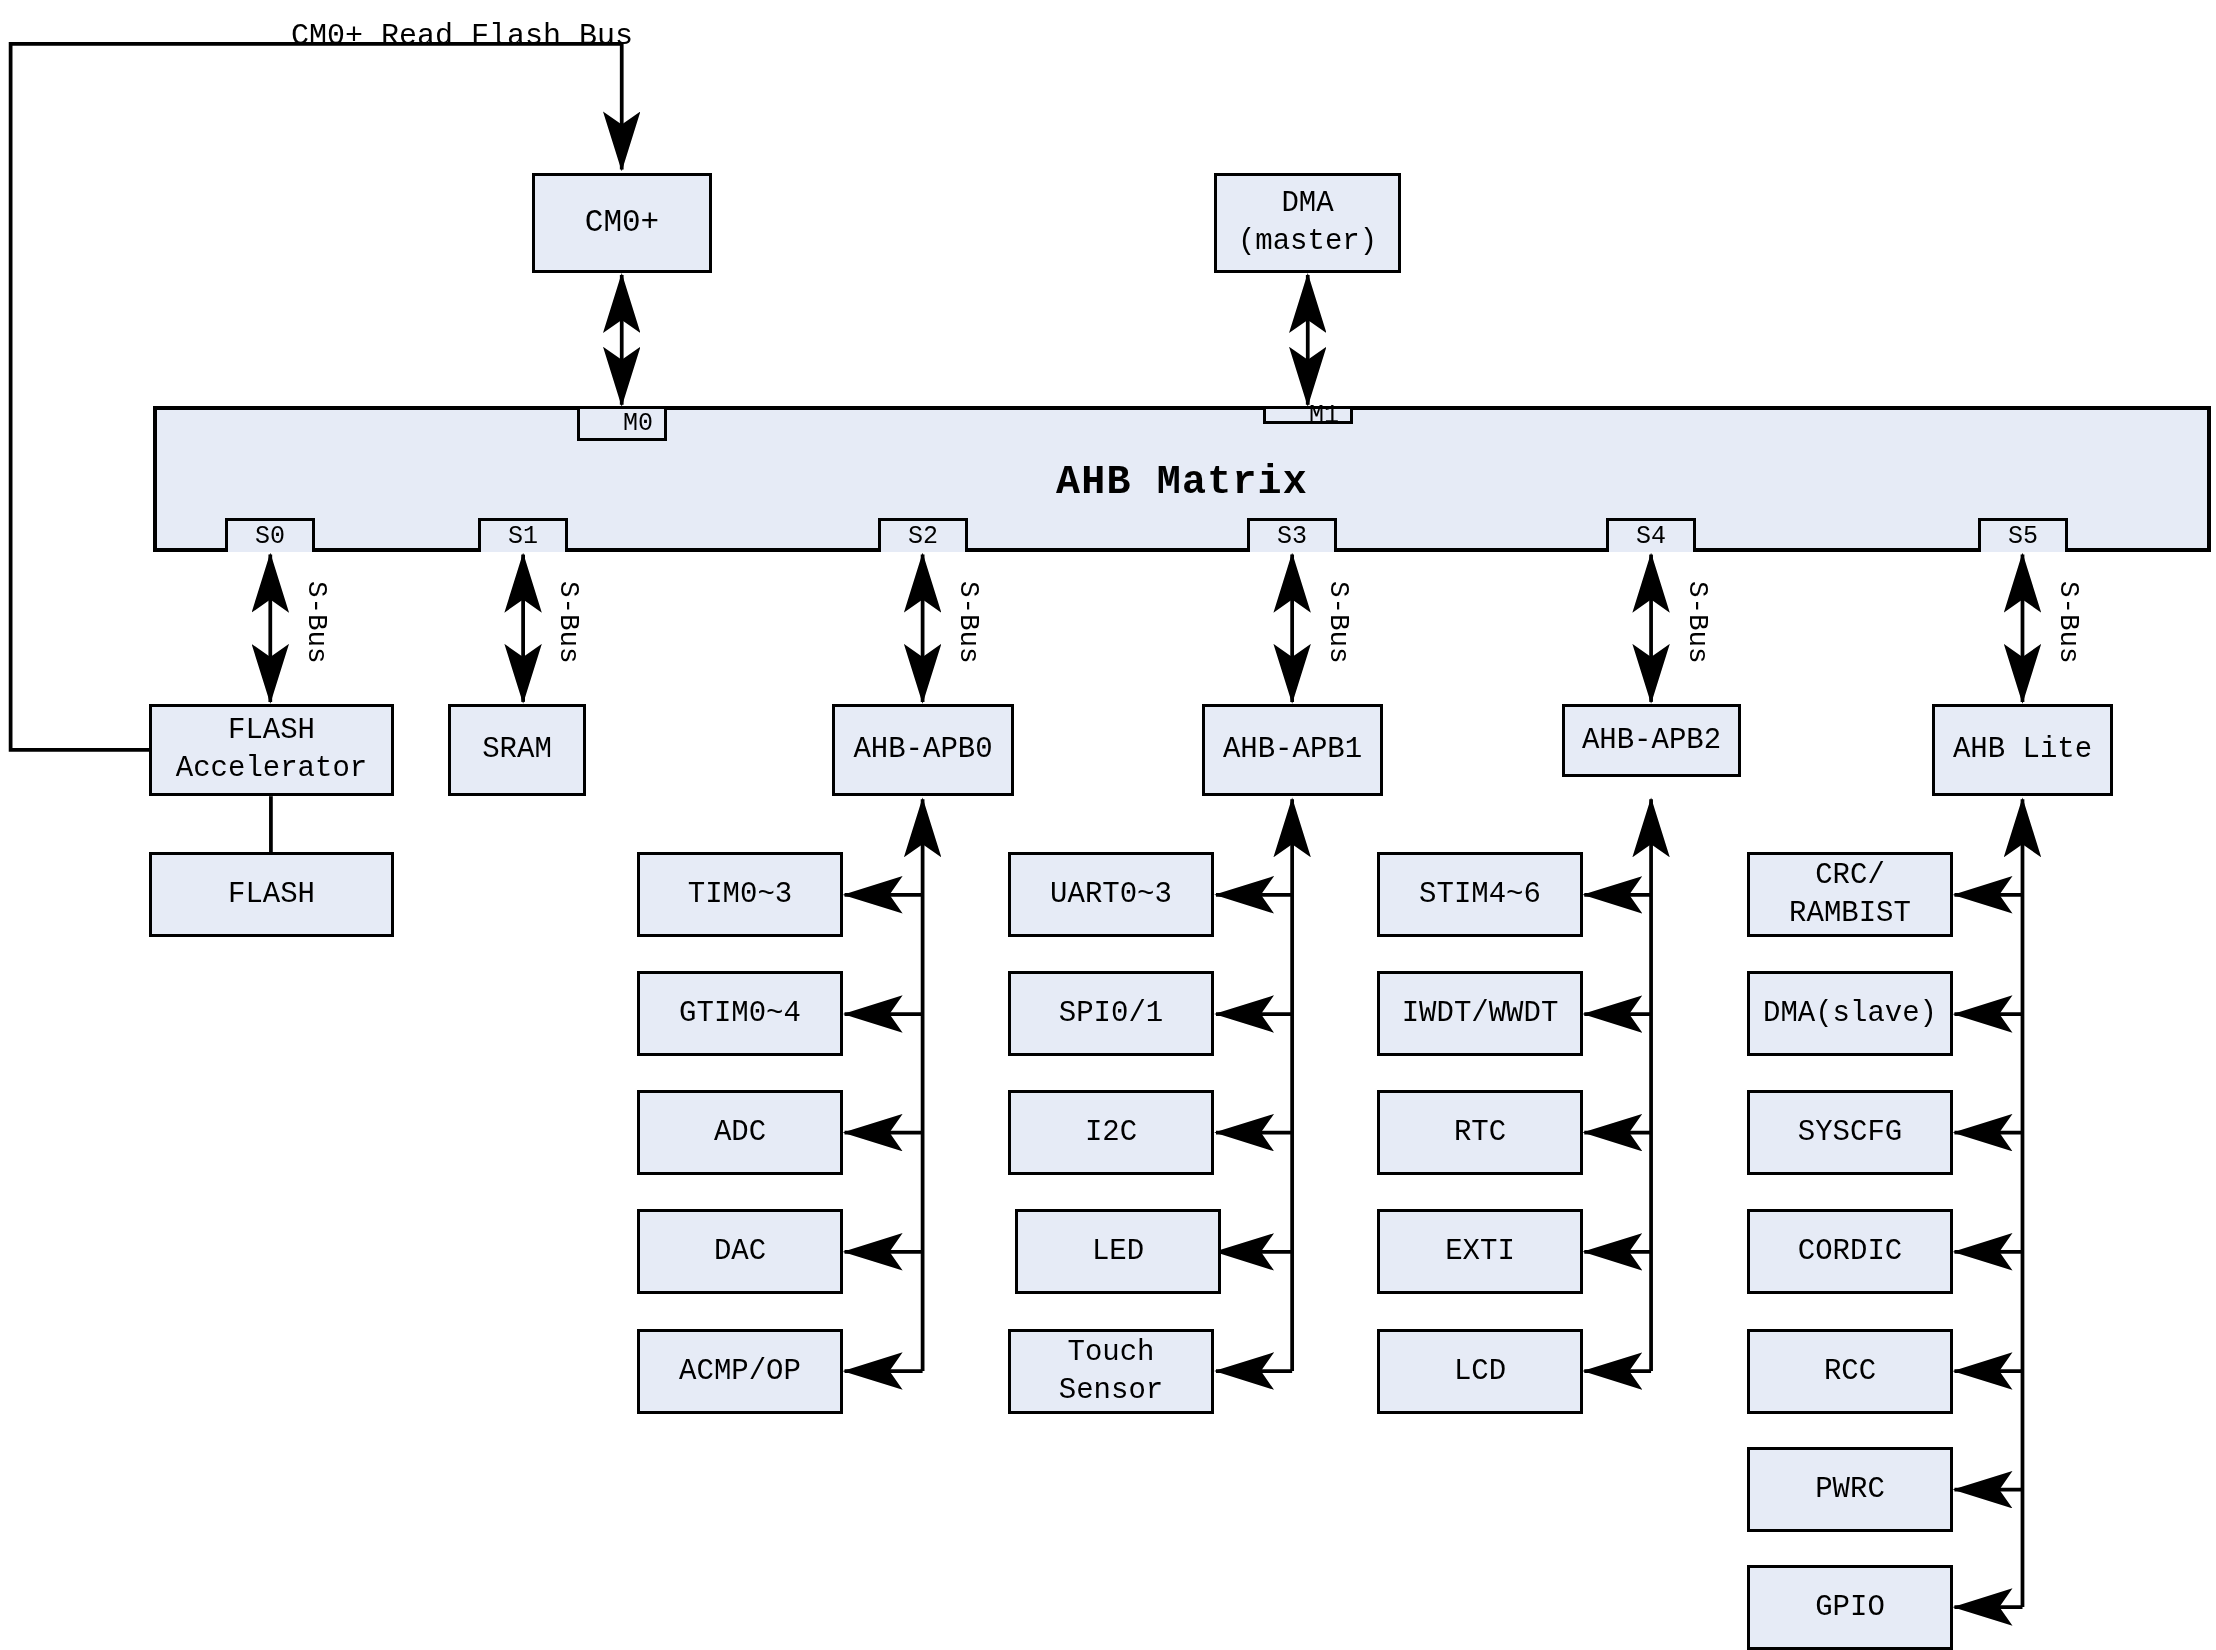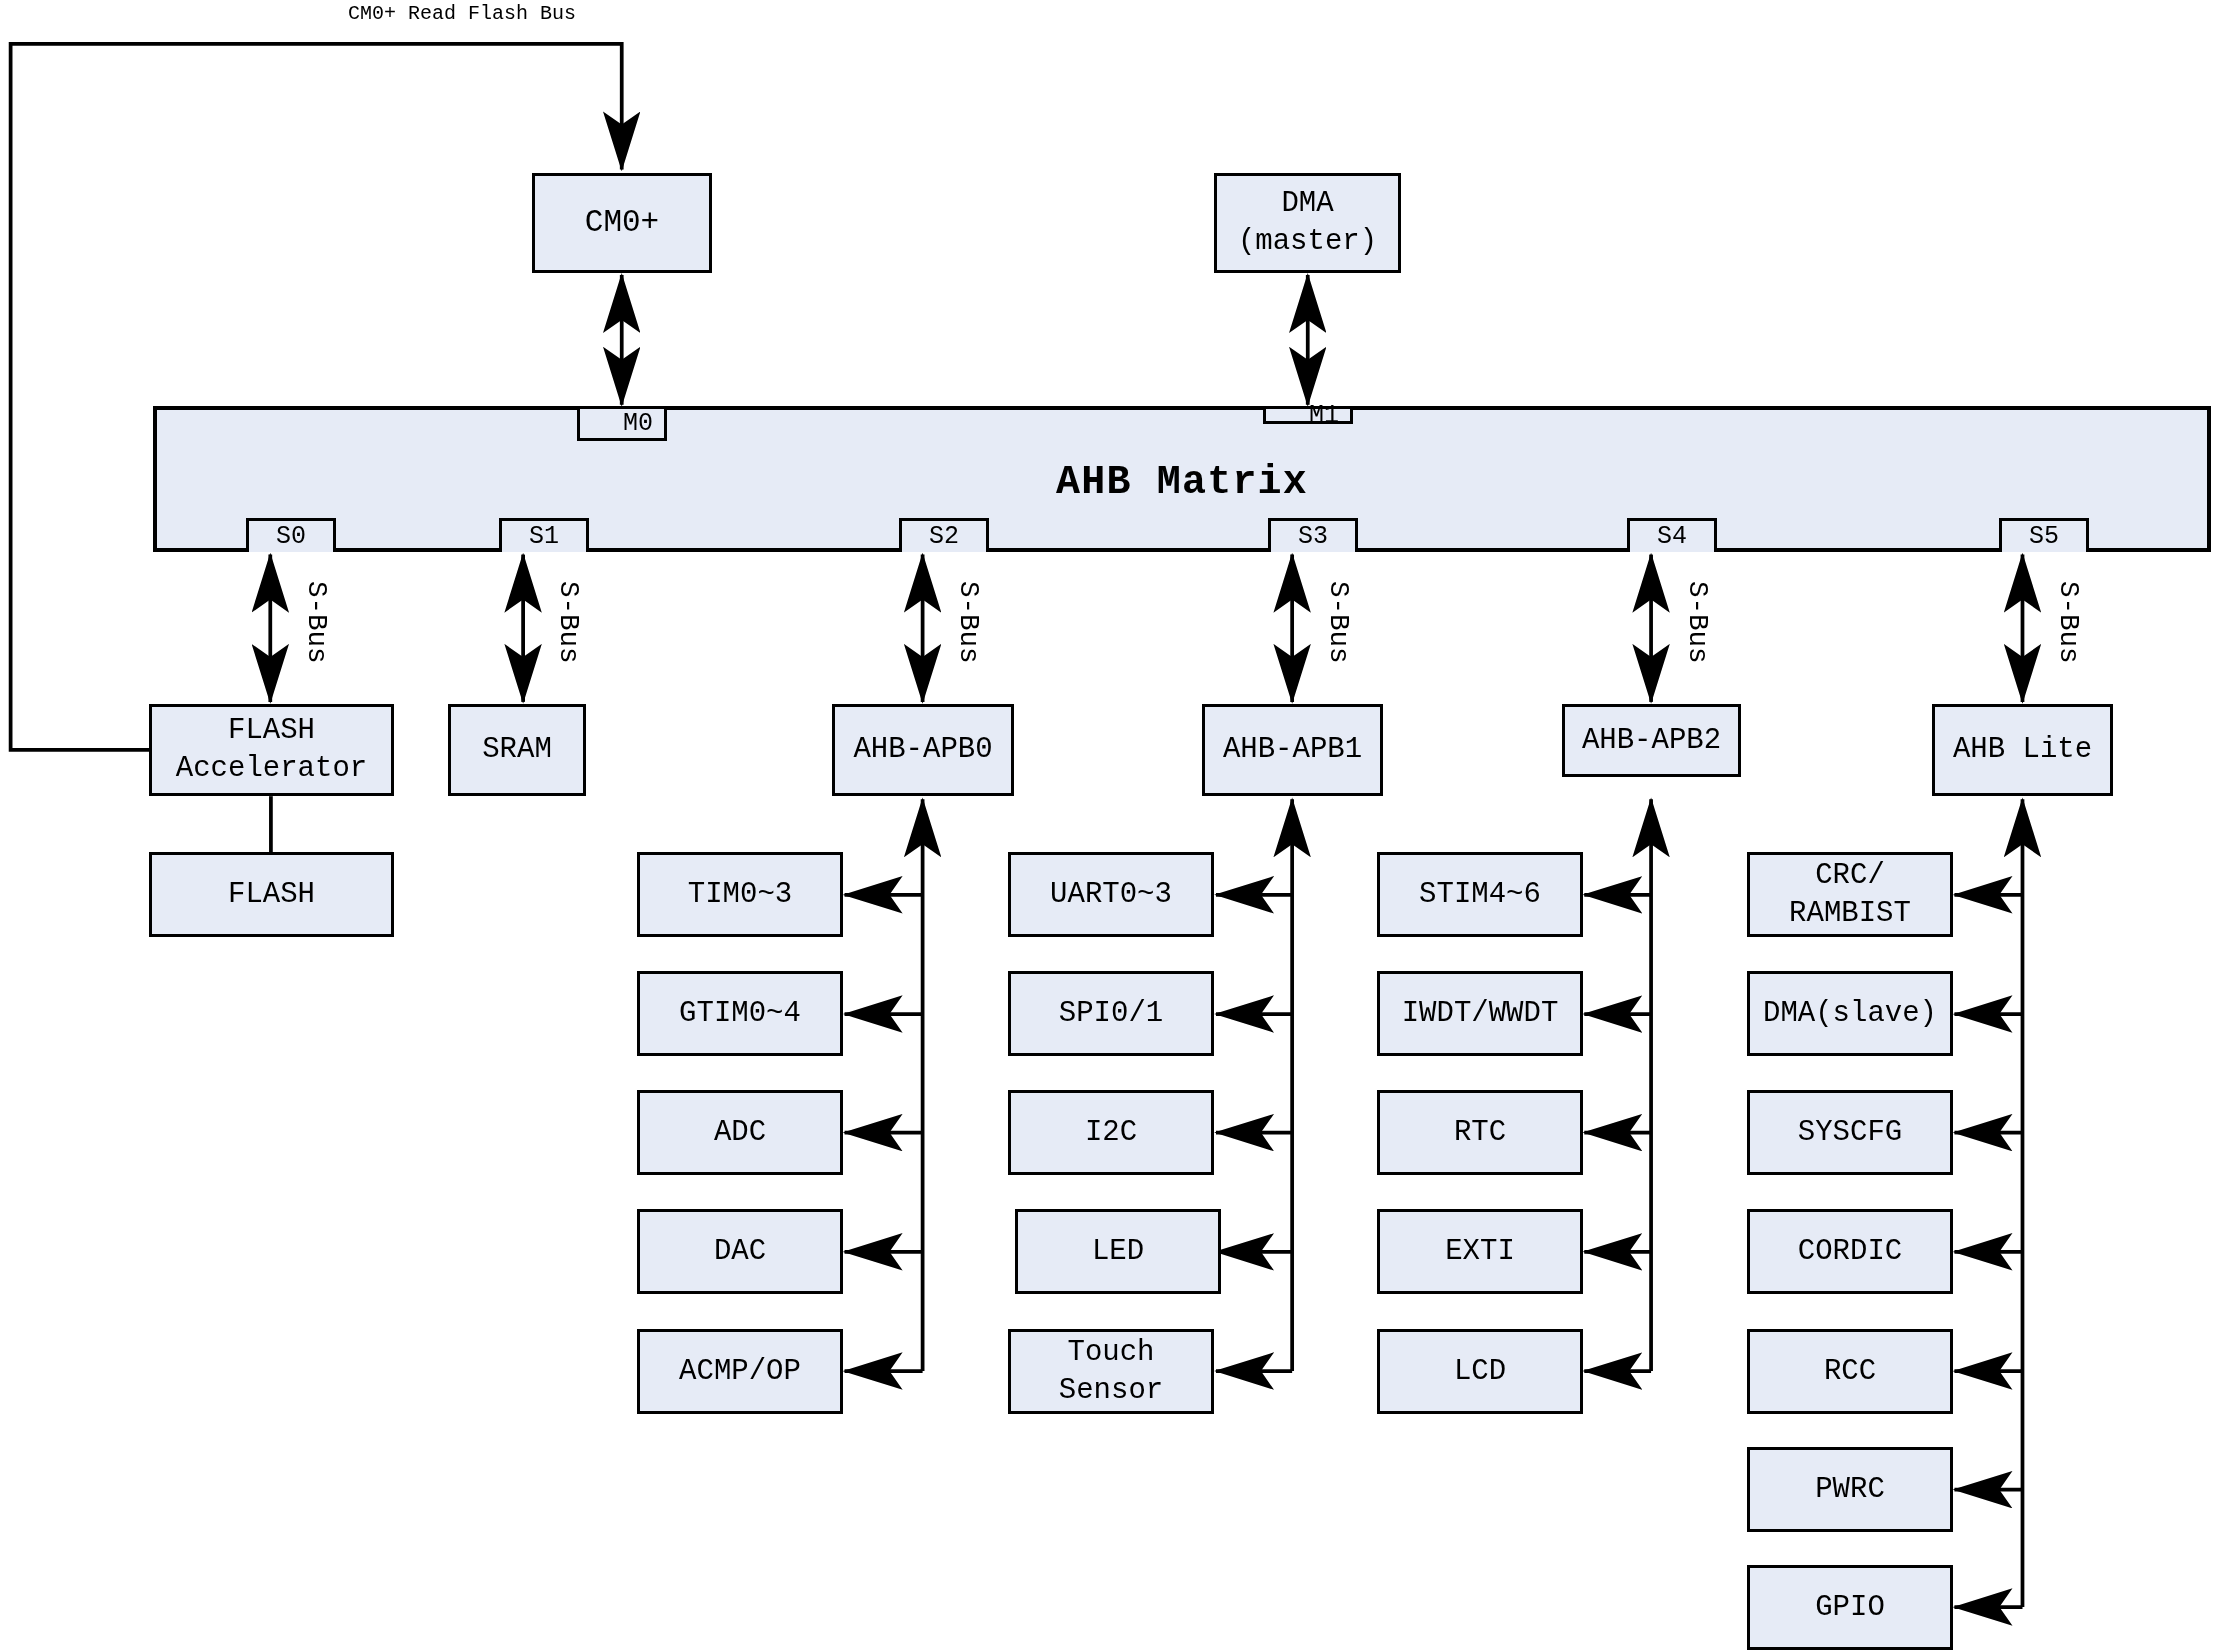--- a/index.html
+++ b/index.html
@@ -35,24 +35,24 @@
     letter-spacing:1.2px;
   }
   .tab{
     position:absolute;box-sizing:border-box;
     background:var(--fill);
     border:3.1px solid var(--line);
     display:flex;align-items:center;justify-content:center;
     font-size:25px;
   }
   .tab.m{border-top:none;padding-left:32px;}
-  .tab.s{border-bottom:none;margin-left:21px;}
+  .tab.s{border-bottom:none;}
   .buslabel{
-    position:absolute;left:262px;top:2px;width:400px;
-    text-align:center;font-size:20px;
+    position:absolute;left:262px;top:19px;width:400px;
+    text-align:center;font-size:30px;
   }
   .sbus{
     position:absolute;top:581px;width:131px;
     font-size:27.5px;text-align:left;
     transform:rotate(90deg);transform-origin:0 0;
   }
   .f50{font-size:31px;}
 </style>
 </head>
 <body>

